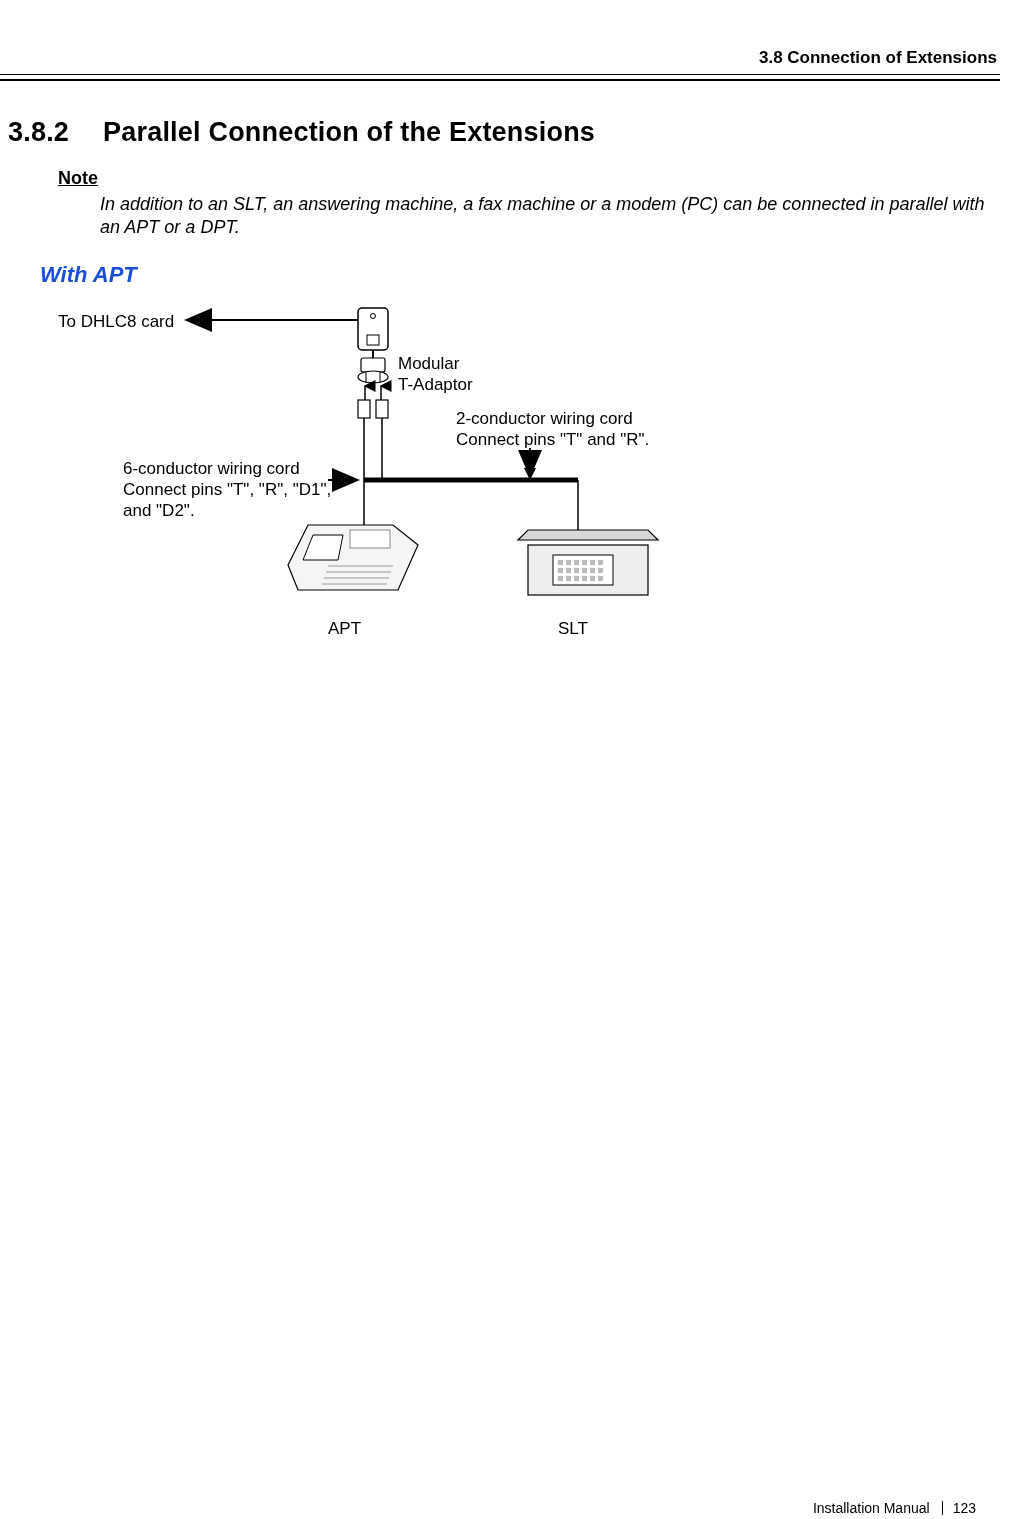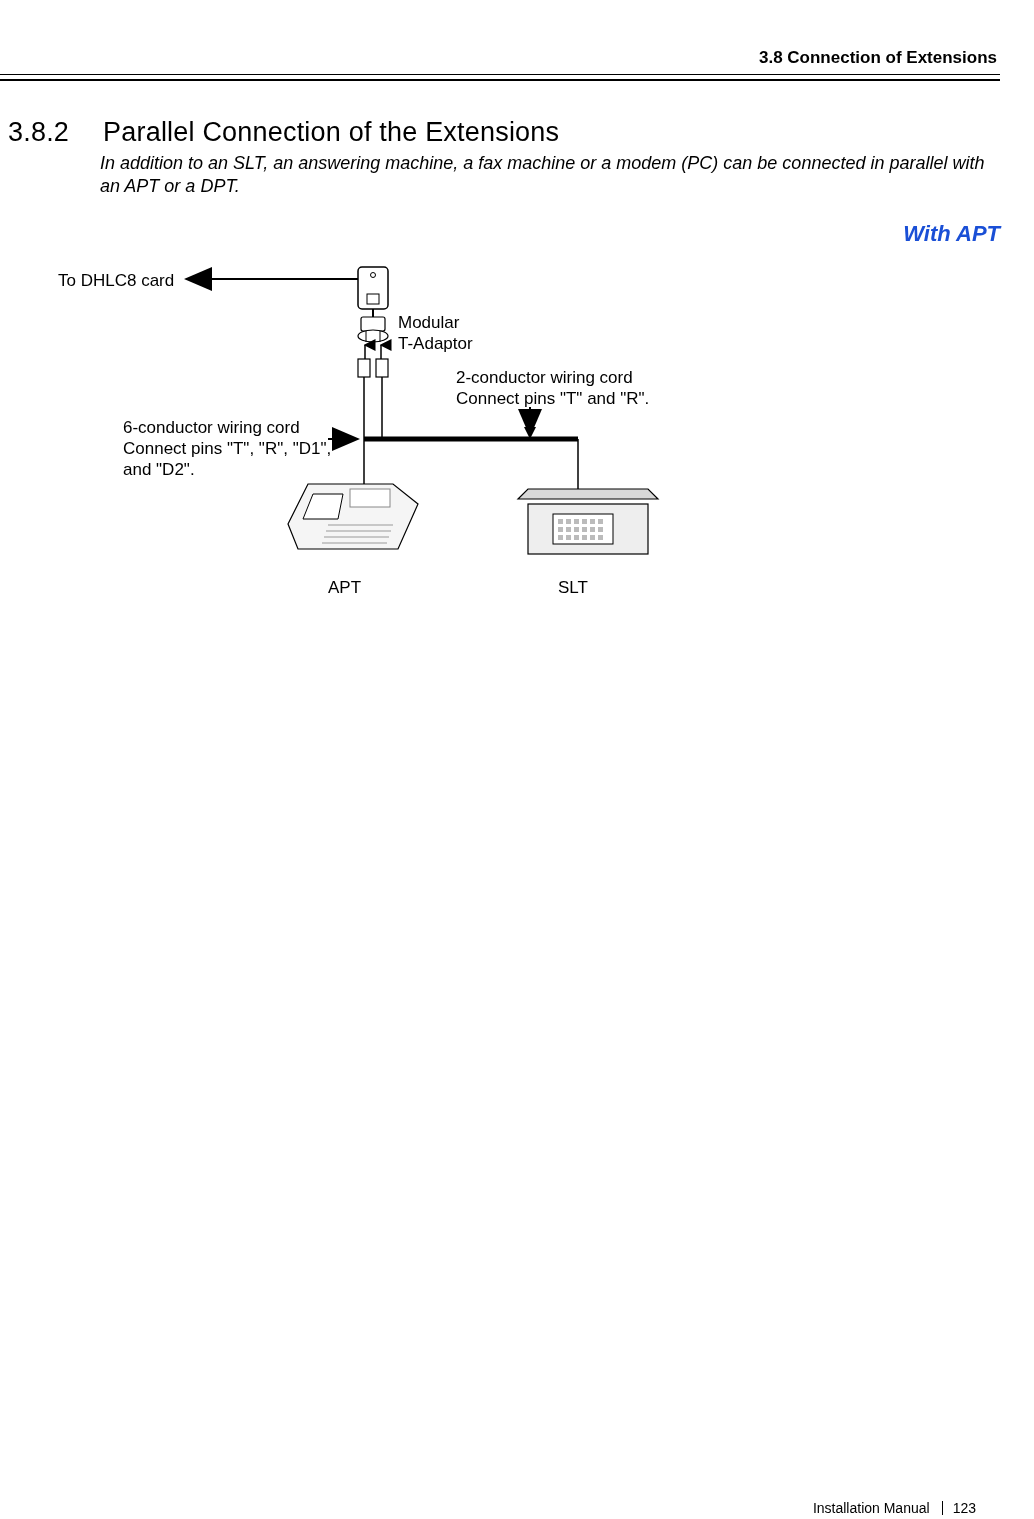--- a/index.html
+++ b/index.html
@@ -28,21 +28,21 @@
   }
   .double-rule {
     margin-top: 6px;
     border-top: 1px solid #000;
     border-bottom: 2px solid #000;
     height: 4px;
   }
   .section-heading {
     margin: 36px 0 0 8px;
     font-size: 27px;
-    font-weight: normal;
+    font-weight: bold;
     letter-spacing: 0.2px;
   }
   .section-heading .num {
     display: inline-block;
     margin-right: 34px;
   }
   .body-indent {
     margin-left: 58px;
     margin-right: 0;
   }
@@ -64,21 +64,20 @@
     line-height: 1.3;
     font-style: italic;
   }
   .sub-heading {
     margin-top: 22px;
     margin-left: 40px;
     font-size: 22px;
     font-weight: bold;
     font-style: italic;
     color: #1a4fd6;
-    text-align: right;
   }
   .sub-body {
     margin-top: 4px;
     font-size: 18px;
     line-height: 1.3;
   }
   
   .diagram {
     position: relative;
     margin-top: 12px;
@@ -109,20 +108,21 @@
 
 <div class="page">
   <div class="header-line">3.8 Connection of Extensions</div>
   <div class="double-rule"></div>
 
   <div class="section-heading">
     <span class="num">3.8.2</span><span>Parallel Connection of the Extensions</span>
   </div>
 
   <div class="body-indent">
+    <div class="note-label">Note</div>
     <div class="note-body">In addition to an SLT, an answering machine, a fax machine or a modem (PC) can be connected in parallel with an APT or a DPT.</div>
   </div>
 
   <div class="sub-heading">With APT</div>
 
   <div class="body-indent">
 
     <div class="diagram">
 
       <svg width="700" height="380" style="position:absolute;left:0;top:0">

